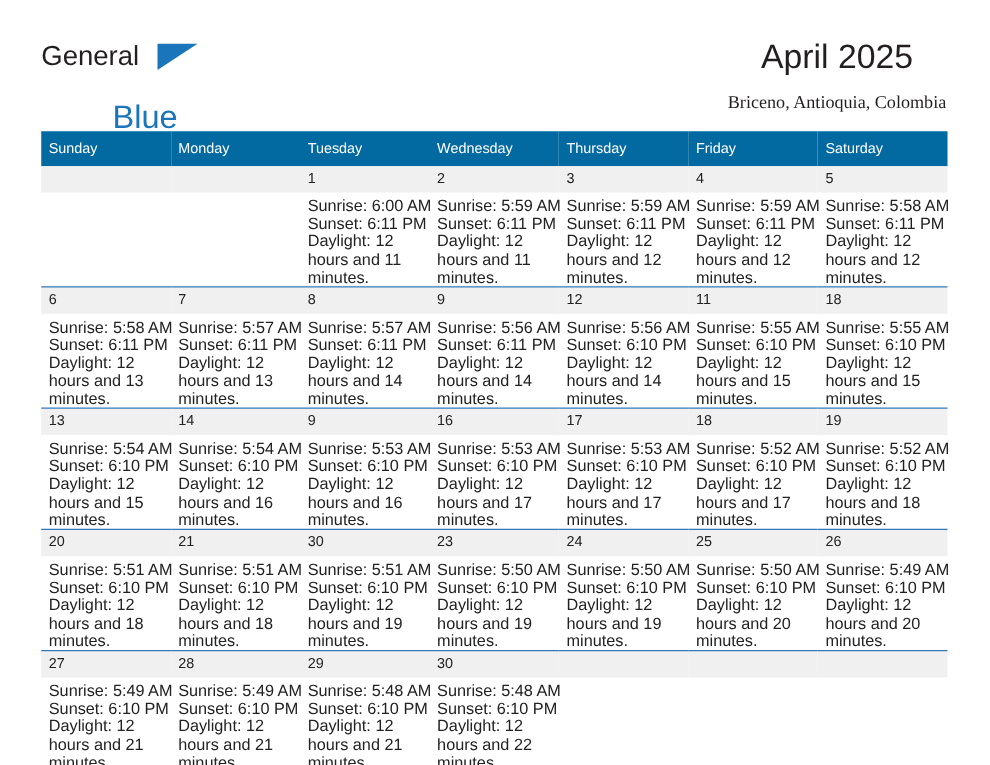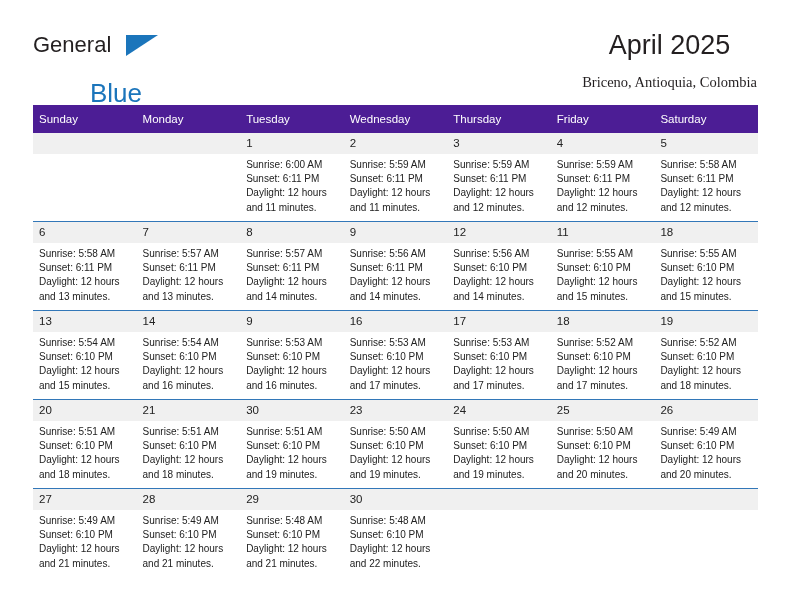--- a/index.html
+++ b/index.html
@@ -88,21 +88,21 @@
   
   .calendar {
     position: absolute;
     left: 33px;
     top: 105px;
     width: 725px;
     border-collapse: collapse;
     table-layout: fixed;
   }
   .calendar th {
-    background: #4c1d95;
+    background: #0369a1;
     color: #ffffff;
     font-size: 11.5px;
     font-weight: normal;
     text-align: left;
     padding: 5px 0 5px 6px;
     height: 18px;
     border: none;
   }
   .calendar td {
     vertical-align: top;
@@ -121,21 +121,21 @@
     color: #222222;
     padding: 4px 0 4px 6px;
     height: 13px;
     line-height: 13px;
   }
   .daynum.empty {
     color: transparent;
   }
   .details {
     padding: 4px 5px 0 6px;
-    font-size: 10px;
+    font-size: 13px;
     line-height: 14.2px;
     color: #222222;
   }
   .details div {
     white-space: nowrap;
   }
   .details div.wrap {
     white-space: normal;
   }
 </style>

